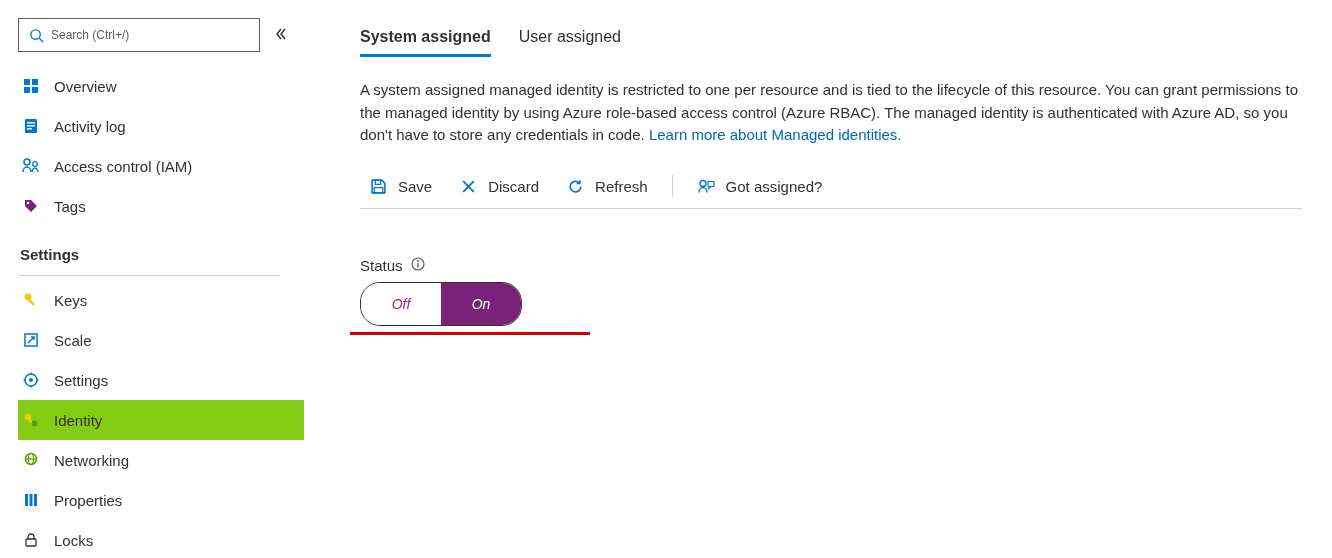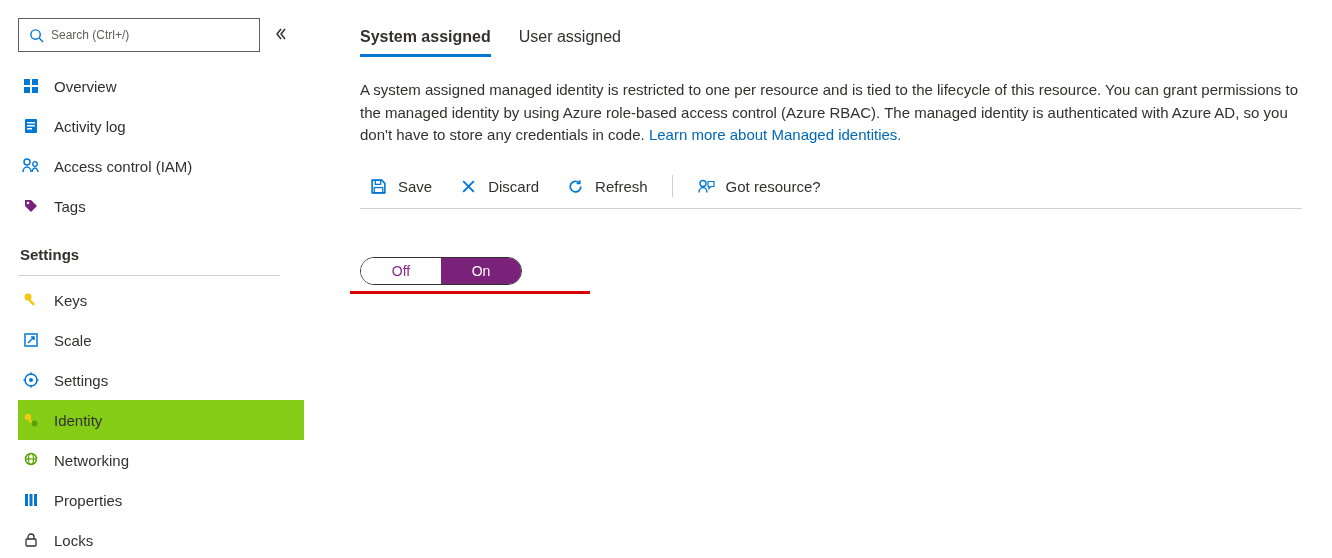--- a/index.html
+++ b/index.html
@@ -171,21 +171,22 @@
     gap: 8px;
     margin-bottom: 8px;
   }
   .field-label { font-size: 15px; }
   .info-icon { color: #605e5c; }
   .pill-toggle {
     display: inline-flex;
     border: 1px solid #323130;
     border-radius: 20px;
     overflow: hidden;
-    height: 28px;
+    height: 44px;
+    font-style: italic;
   }
   .pill-half {
     width: 80px;
     display: inline-flex;
     align-items: center;
     justify-content: center;
     font-size: 14px;
     cursor: pointer;
     user-select: none;
   }
@@ -392,25 +393,35 @@
       </button>
       <span class="tb-sep"></span>
       <button class="tb-btn">
         <span>
           <svg width="18" height="17" viewBox="0 0 18 16">
             <circle cx="6" cy="5" r="3" fill="none" stroke="#0078d4" stroke-width="1.4"></circle>
             <path d="M2 14c0-3 2-5 4-5s4 2 4 5" fill="none" stroke="#0078d4" stroke-width="1.4"></path>
             <path d="M11 3h6v5h-3l-2 2v-2h-1V3z" fill="none" stroke="#0078d4" stroke-width="1.2"></path>
           </svg>
         </span>
-        <span>Got resource?</span>
+        <span>Got assigned?</span>
       </button>
     </div>
 
     <div class="field">
+      <div class="field-label-row">
+        <span class="field-label">Status</span>
+        <span class="info-icon">
+          <svg width="14" height="14" viewBox="0 0 14 14">
+            <circle cx="7" cy="7" r="6" fill="none" stroke="#605e5c" stroke-width="1.2"></circle>
+            <circle cx="7" cy="4" r="1" fill="#605e5c"></circle>
+            <rect x="6.3" y="6" width="1.4" height="4.5" fill="#605e5c"></rect>
+          </svg>
+        </span>
+      </div>
       <div class="pill-toggle">
         <div class="pill-half pill-off">Off</div>
         <div class="pill-half pill-on">On</div>
       </div>
       <div class="annotation-underline"></div>
     </div>
 
   </main>
 </div>
 

